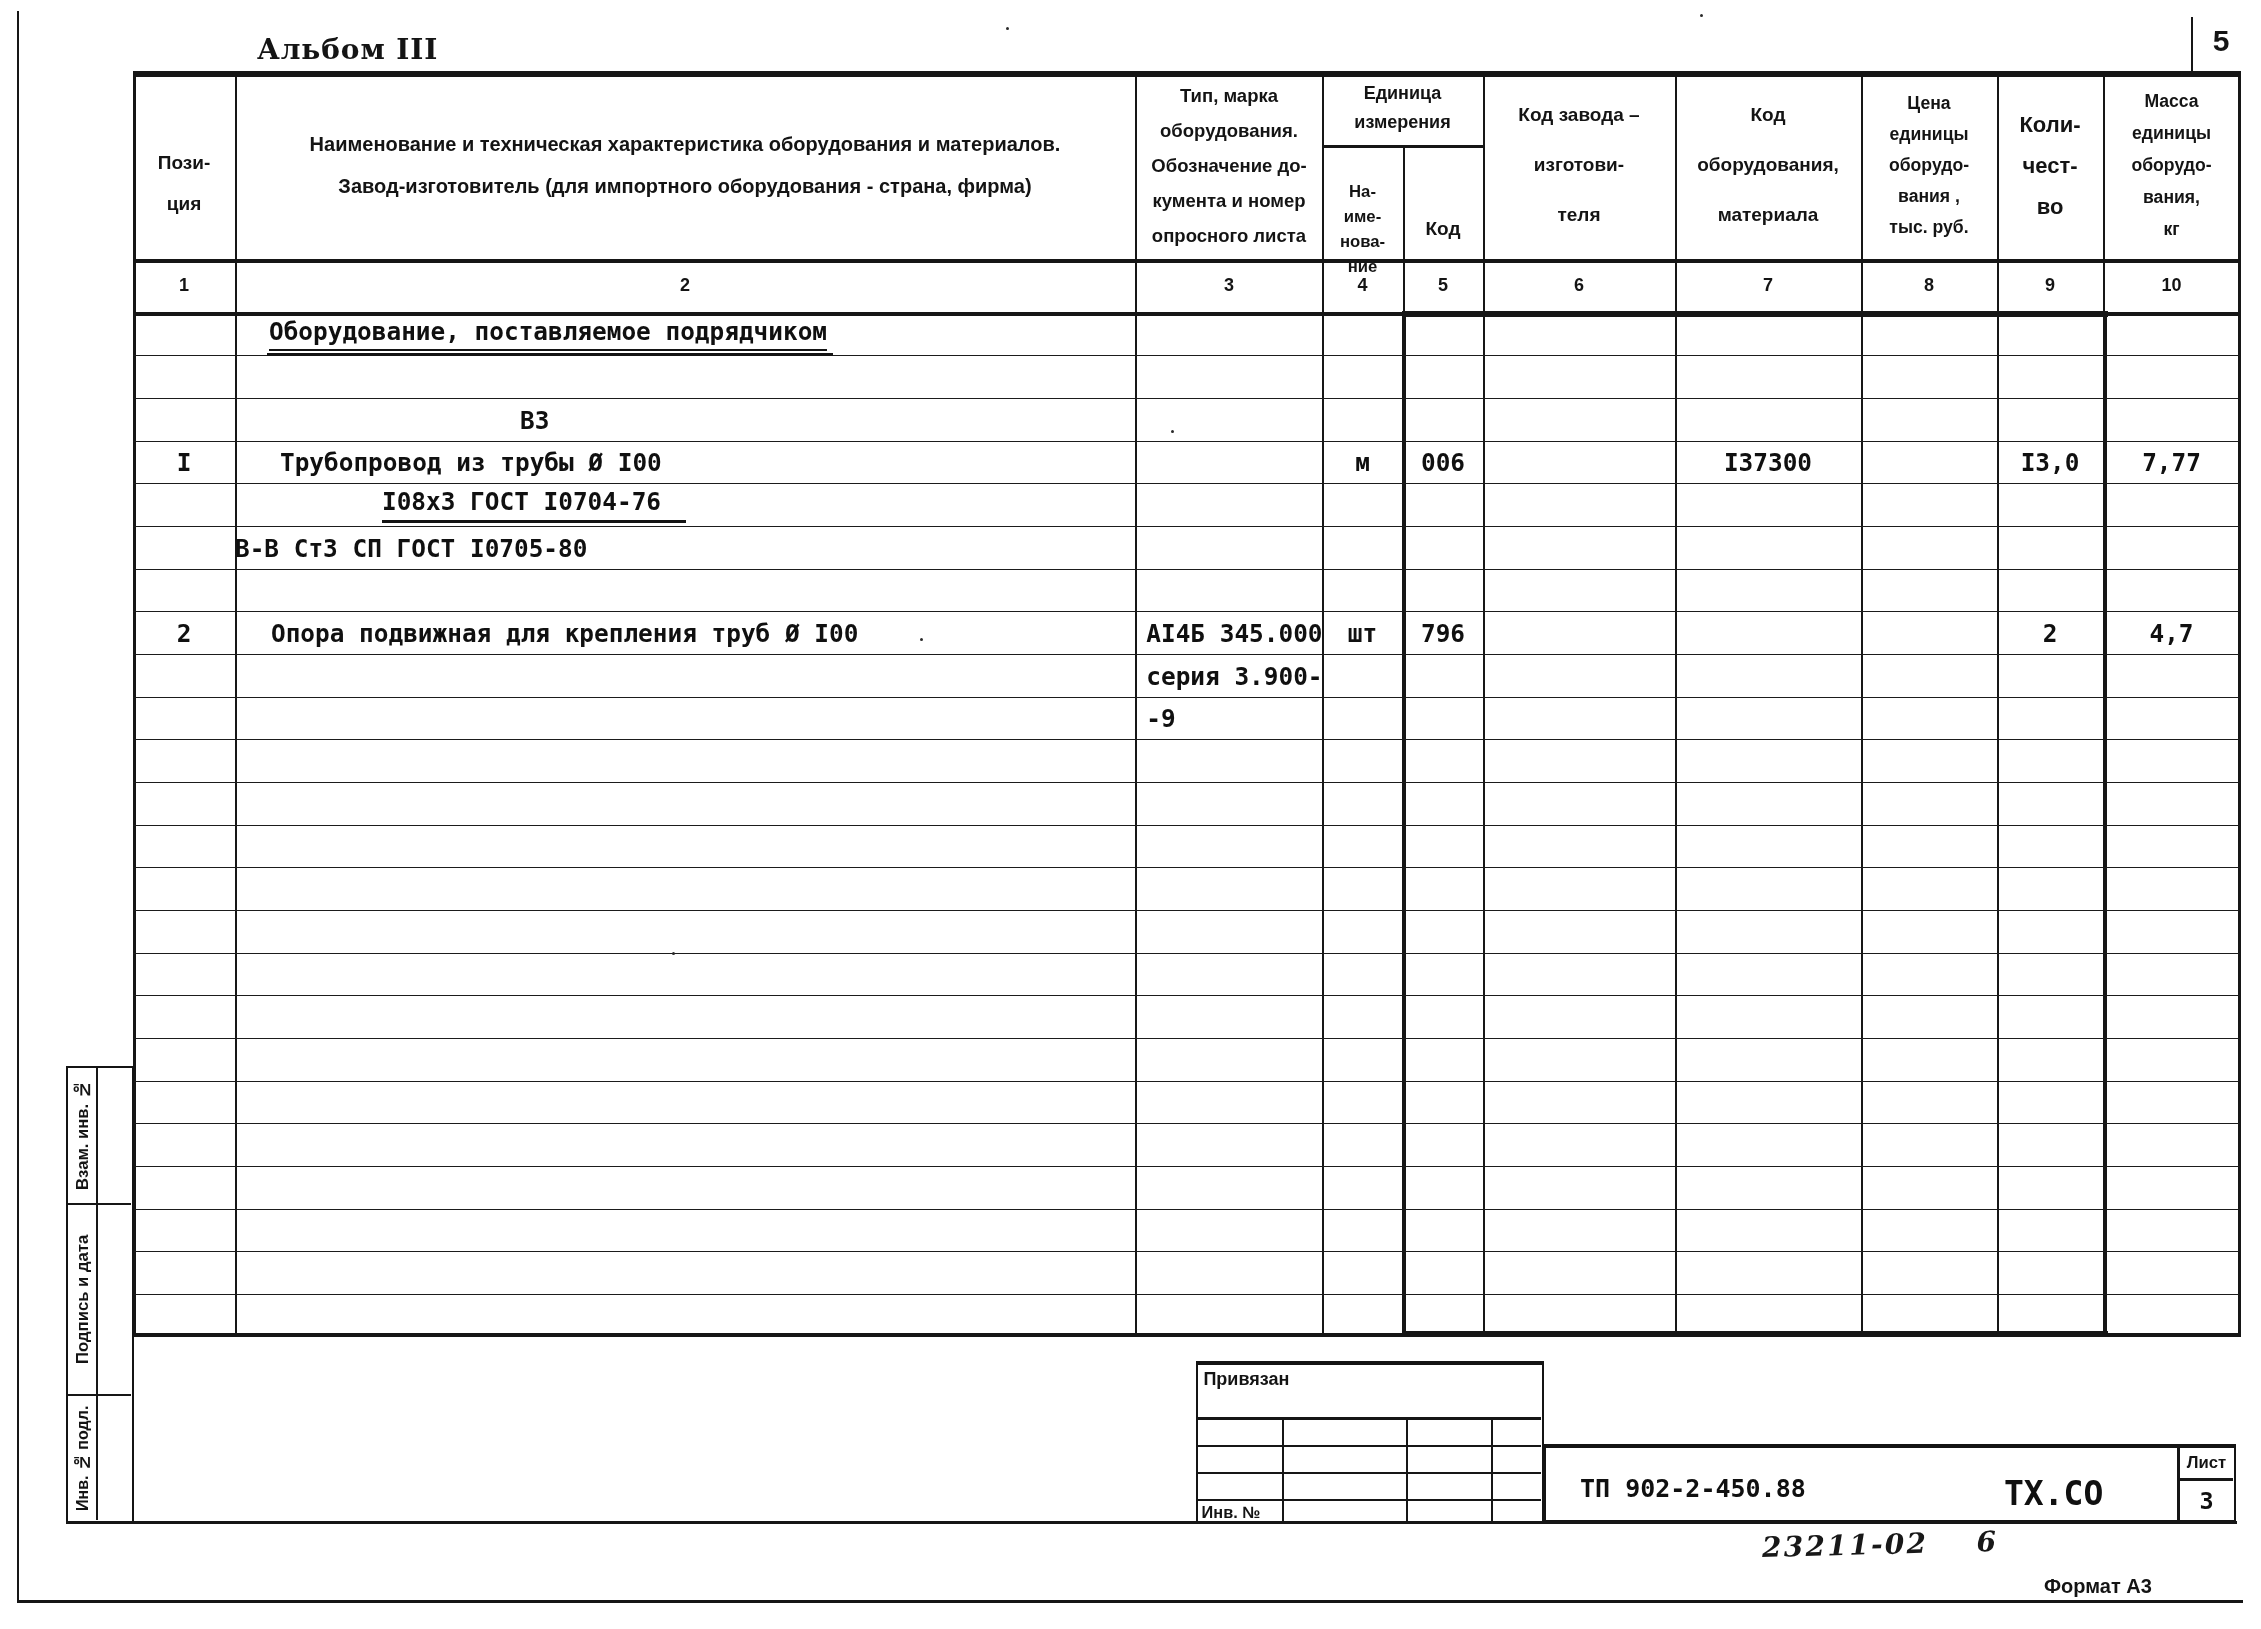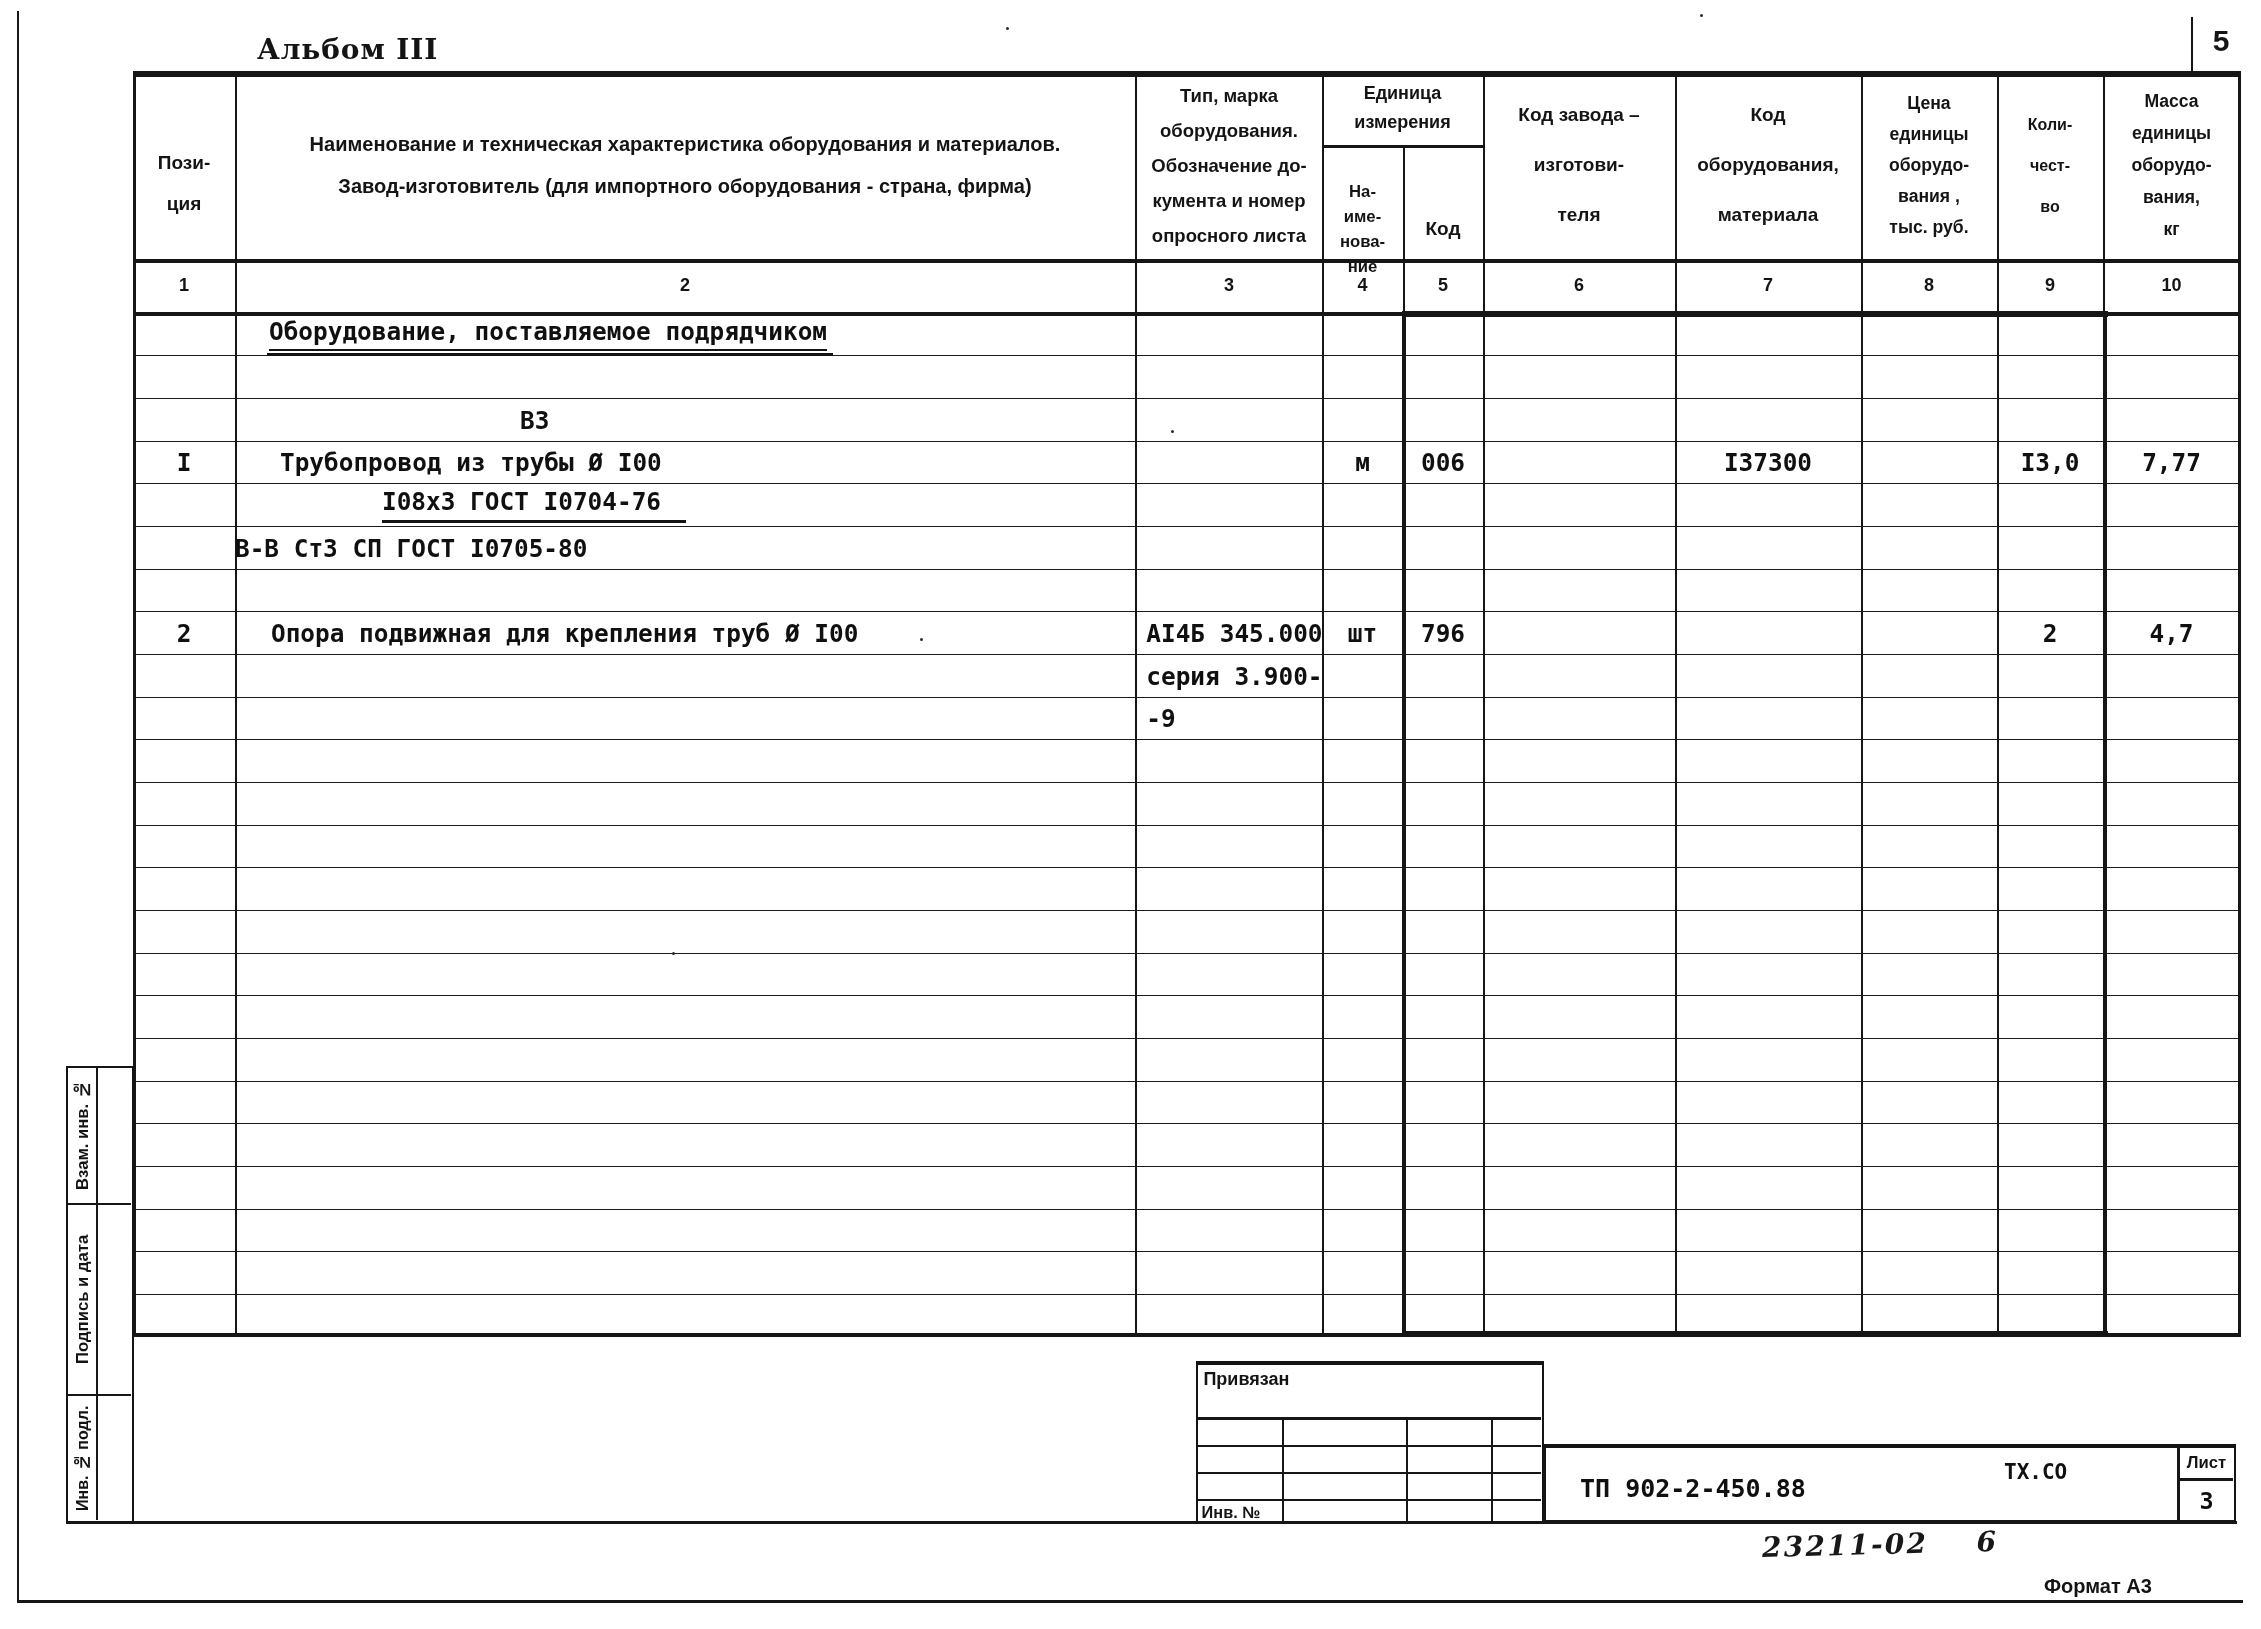--- a/index.html
+++ b/index.html
@@ -95,21 +95,21 @@
 изготови-
 теля</div>
     <div class="hcell" style="left:1542px;top:0;width:186px;height:188px;font-size:19px;line-height:50px;">Код
 оборудования,
 материала</div>
     <div class="hcell" style="left:1728px;top:0;width:136px;height:188px;font-size:17.6px;line-height:31px;">Цена
 единицы
 оборудо-
 вания ,
 тыс. руб.</div>
-    <div class="hcell" style="left:1864px;top:0;width:106px;height:188px;font-size:16px;line-height:41px;">Коли-
+    <div class="hcell" style="left:1864px;top:0;width:106px;height:188px;font-size:22px;line-height:41px;">Коли-
 чест-
 во</div>
     <div class="hcell" style="left:1970px;top:0;width:137px;height:188px;font-size:17.6px;line-height:32px;">Масса
 единицы
 оборудо-
 вания,
 кг</div>
 
     <div class="ncell" style="left:0;width:102px;">1</div>
     <div class="ncell" style="left:102px;width:900px;">2</div>
@@ -194,21 +194,21 @@
     <div class="hl" style="left:0;top:107px;width:343px;height:1.8px;"></div>
     <div class="hl" style="left:0;top:134px;width:343px;height:1.8px;"></div>
     <div class="vl" style="left:84px;top:52px;width:1.8px;height:105px;"></div>
     <div class="vl" style="left:208px;top:52px;width:1.8px;height:105px;"></div>
     <div class="vl" style="left:293px;top:52px;width:1.8px;height:105px;"></div>
     <div class="lbl" style="position:absolute;left:3.6px;top:138px;font-size:16.3px;">Инв. №</div>
   </div>
 
   <div class="stamp-main">
     <div class="tw" style="position:absolute;left:34px;top:26px;font-size:25px;">ТП 902-2-450.88</div>
-    <div class="tw" style="position:absolute;left:458px;top:12px;font-size:21px;">ТХ.СО</div>
+    <div class="tw" style="position:absolute;left:458px;top:26px;font-size:33px;">ТХ.СО</div>
     <div class="vl" style="left:631px;top:0;width:2.7px;height:74px;"></div>
     <div class="hl" style="left:631px;top:30px;width:56px;height:2.7px;"></div>
     <div class="lbl" style="position:absolute;left:634px;top:4.5px;width:53px;text-align:center;font-size:16.7px;">Лист</div>
     <div class="tw" style="position:absolute;left:634px;top:39px;width:53px;text-align:center;font-size:23.5px;">3</div>
   </div>
 
   <div class="hl" style="left:66px;top:1521px;width:2171px;height:3.2px;"></div>
 
   <div style="position:absolute;left:1762px;top:1528px;font:italic 700 28px 'DejaVu Serif','Liberation Serif',serif;
               color:#181818;letter-spacing:2.3px;transform:rotate(-1.5deg);white-space:pre;">23211-02    6</div>

